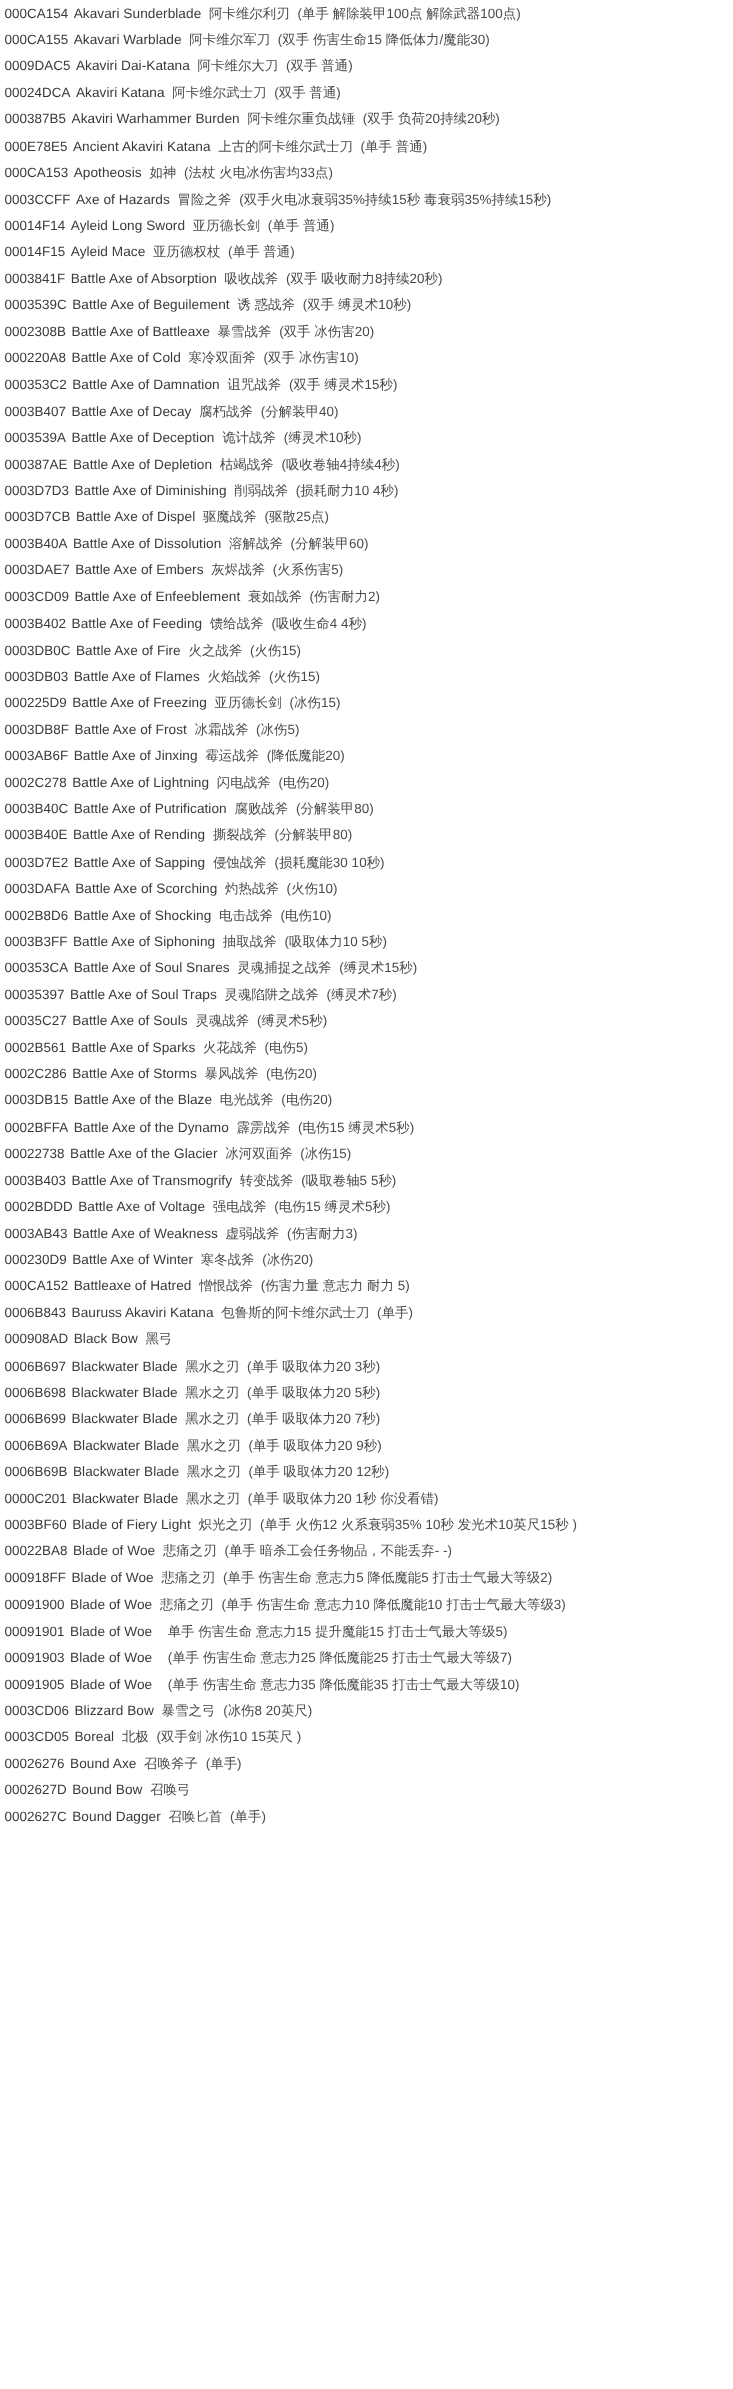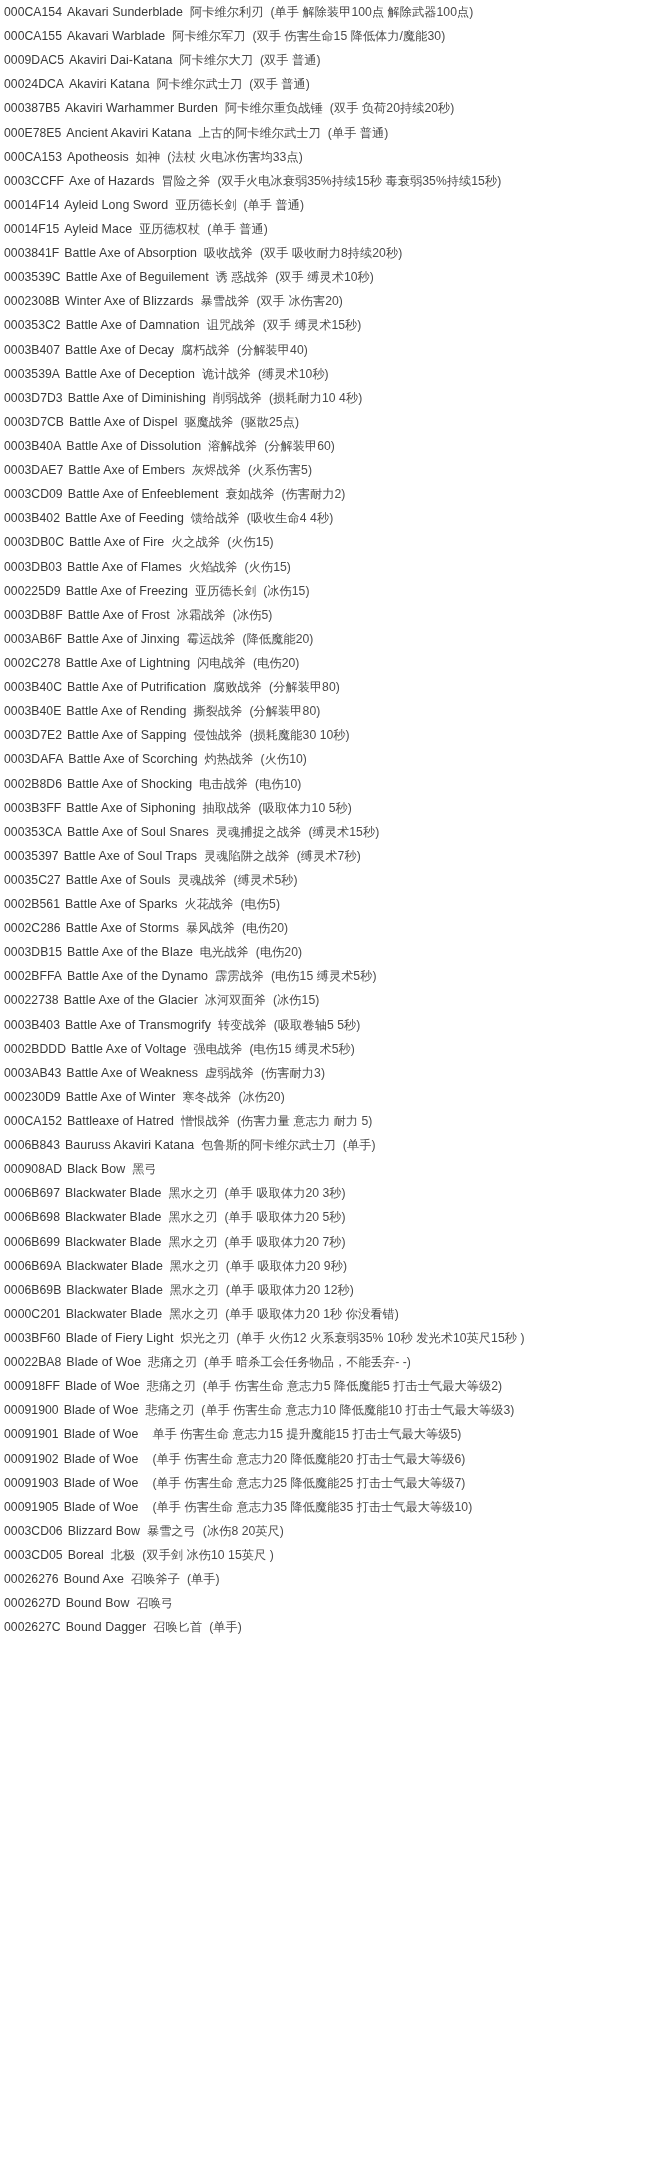--- a/index.html
+++ b/index.html
@@ -57,24 +57,26 @@
     <li class="item-row"><span class="code">0009DAC5</span><span class="sep-a"></span><span class="name-en">Akaviri Dai-Katana</span><span class="sep-b"></span><span class="name-cn">阿卡维尔大刀</span><span class="sep-c"></span><span class="attrs">(双手 普通)</span></li>
     <li class="item-row"><span class="code">00024DCA</span><span class="sep-a"></span><span class="name-en">Akaviri Katana</span><span class="sep-b"></span><span class="name-cn">阿卡维尔武士刀</span><span class="sep-c"></span><span class="attrs">(双手 普通)</span></li>
     <li class="item-row"><span class="code">000387B5</span><span class="sep-a"></span><span class="name-en">Akaviri Warhammer Burden</span><span class="sep-b"></span><span class="name-cn">阿卡维尔重负战锤</span><span class="sep-c"></span><span class="attrs">(双手 负荷20持续20秒)</span></li>
     <li class="item-row"><span class="code">000E78E5</span><span class="sep-a"></span><span class="name-en">Ancient Akaviri Katana</span><span class="sep-b"></span><span class="name-cn">上古的阿卡维尔武士刀</span><span class="sep-c"></span><span class="attrs">(单手 普通)</span></li>
     <li class="item-row"><span class="code">000CA153</span><span class="sep-a"></span><span class="name-en">Apotheosis</span><span class="sep-b"></span><span class="name-cn">如神</span><span class="sep-c"></span><span class="attrs">(法杖 火电冰伤害均33点)</span></li>
     <li class="item-row"><span class="code">0003CCFF</span><span class="sep-a"></span><span class="name-en">Axe of Hazards</span><span class="sep-b"></span><span class="name-cn">冒险之斧</span><span class="sep-c"></span><span class="attrs">(双手火电冰衰弱35%持续15秒 毒衰弱35%持续15秒)</span></li>
     <li class="item-row"><span class="code">00014F14</span><span class="sep-a"></span><span class="name-en">Ayleid Long Sword</span><span class="sep-b"></span><span class="name-cn">亚历德长剑</span><span class="sep-c"></span><span class="attrs">(单手 普通)</span></li>
     <li class="item-row"><span class="code">00014F15</span><span class="sep-a"></span><span class="name-en">Ayleid Mace</span><span class="sep-b"></span><span class="name-cn">亚历德权杖</span><span class="sep-c"></span><span class="attrs">(单手 普通)</span></li>
     <li class="item-row"><span class="code">0003841F</span><span class="sep-a"></span><span class="name-en">Battle Axe of Absorption</span><span class="sep-b"></span><span class="name-cn">吸收战斧</span><span class="sep-c"></span><span class="attrs">(双手 吸收耐力8持续20秒)</span></li>
     <li class="item-row"><span class="code">0003539C</span><span class="sep-a"></span><span class="name-en">Battle Axe of Beguilement</span><span class="sep-b"></span><span class="name-cn">诱 惑战斧</span><span class="sep-c"></span><span class="attrs">(双手 缚灵术10秒)</span></li>
-    <li class="item-row"><span class="code">0002308B</span><span class="sep-a"></span><span class="name-en">Winter Axe of Blizzards</span><span class="sep-b"></span><span class="name-cn">暴雪战斧</span><span class="sep-c"></span><span class="attrs">(双手 冰伤害20)</span></li>
+    <li class="item-row"><span class="code">0002308B</span><span class="sep-a"></span><span class="name-en">Battle Axe of Battleaxe</span><span class="sep-b"></span><span class="name-cn">暴雪战斧</span><span class="sep-c"></span><span class="attrs">(双手 冰伤害20)</span></li>
+    <li class="item-row"><span class="code">000220A8</span><span class="sep-a"></span><span class="name-en">Battle Axe of Cold</span><span class="sep-b"></span><span class="name-cn">寒冷双面斧</span><span class="sep-c"></span><span class="attrs">(双手 冰伤害10)</span></li>
     <li class="item-row"><span class="code">000353C2</span><span class="sep-a"></span><span class="name-en">Battle Axe of Damnation</span><span class="sep-b"></span><span class="name-cn">诅咒战斧</span><span class="sep-c"></span><span class="attrs">(双手 缚灵术15秒)</span></li>
     <li class="item-row"><span class="code">0003B407</span><span class="sep-a"></span><span class="name-en">Battle Axe of Decay</span><span class="sep-b"></span><span class="name-cn">腐朽战斧</span><span class="sep-c"></span><span class="attrs">(分解装甲40)</span></li>
     <li class="item-row"><span class="code">0003539A</span><span class="sep-a"></span><span class="name-en">Battle Axe of Deception</span><span class="sep-b"></span><span class="name-cn">诡计战斧</span><span class="sep-c"></span><span class="attrs">(缚灵术10秒)</span></li>
+    <li class="item-row"><span class="code">000387AE</span><span class="sep-a"></span><span class="name-en">Battle Axe of Depletion</span><span class="sep-b"></span><span class="name-cn">枯竭战斧</span><span class="sep-c"></span><span class="attrs">(吸收卷轴4持续4秒)</span></li>
     <li class="item-row"><span class="code">0003D7D3</span><span class="sep-a"></span><span class="name-en">Battle Axe of Diminishing</span><span class="sep-b"></span><span class="name-cn">削弱战斧</span><span class="sep-c"></span><span class="attrs">(损耗耐力10  4秒)</span></li>
     <li class="item-row"><span class="code">0003D7CB</span><span class="sep-a"></span><span class="name-en">Battle Axe of Dispel</span><span class="sep-b"></span><span class="name-cn">驱魔战斧</span><span class="sep-c"></span><span class="attrs">(驱散25点)</span></li>
     <li class="item-row"><span class="code">0003B40A</span><span class="sep-a"></span><span class="name-en">Battle Axe of Dissolution</span><span class="sep-b"></span><span class="name-cn">溶解战斧</span><span class="sep-c"></span><span class="attrs">(分解装甲60)</span></li>
     <li class="item-row"><span class="code">0003DAE7</span><span class="sep-a"></span><span class="name-en">Battle Axe of Embers</span><span class="sep-b"></span><span class="name-cn">灰烬战斧</span><span class="sep-c"></span><span class="attrs">(火系伤害5)</span></li>
     <li class="item-row"><span class="code">0003CD09</span><span class="sep-a"></span><span class="name-en">Battle Axe of Enfeeblement</span><span class="sep-b"></span><span class="name-cn">衰如战斧</span><span class="sep-c"></span><span class="attrs">(伤害耐力2)</span></li>
     <li class="item-row"><span class="code">0003B402</span><span class="sep-a"></span><span class="name-en">Battle Axe of Feeding</span><span class="sep-b"></span><span class="name-cn">馈给战斧</span><span class="sep-c"></span><span class="attrs">(吸收生命4   4秒)</span></li>
     <li class="item-row"><span class="code">0003DB0C</span><span class="sep-a"></span><span class="name-en">Battle Axe of Fire</span><span class="sep-b"></span><span class="name-cn">火之战斧</span><span class="sep-c"></span><span class="attrs">(火伤15)</span></li>
     <li class="item-row"><span class="code">0003DB03</span><span class="sep-a"></span><span class="name-en">Battle Axe of Flames</span><span class="sep-b"></span><span class="name-cn">火焰战斧</span><span class="sep-c"></span><span class="attrs">(火伤15)</span></li>
     <li class="item-row"><span class="code">000225D9</span><span class="sep-a"></span><span class="name-en">Battle Axe of Freezing</span><span class="sep-b"></span><span class="name-cn">亚历德长剑</span><span class="sep-c"></span><span class="attrs">(冰伤15)</span></li>
     <li class="item-row"><span class="code">0003DB8F</span><span class="sep-a"></span><span class="name-en">Battle Axe of Frost</span><span class="sep-b"></span><span class="name-cn">冰霜战斧</span><span class="sep-c"></span><span class="attrs">(冰伤5)</span></li>
@@ -105,21 +107,20 @@
     <li class="item-row"><span class="code">0006B698</span><span class="sep-a"></span><span class="name-en">Blackwater Blade</span><span class="sep-b"></span><span class="name-cn">黑水之刃</span><span class="sep-c"></span><span class="attrs">(单手 吸取体力20  5秒)</span></li>
     <li class="item-row"><span class="code">0006B699</span><span class="sep-a"></span><span class="name-en">Blackwater Blade</span><span class="sep-b"></span><span class="name-cn">黑水之刃</span><span class="sep-c"></span><span class="attrs">(单手 吸取体力20  7秒)</span></li>
     <li class="item-row"><span class="code">0006B69A</span><span class="sep-a"></span><span class="name-en">Blackwater Blade</span><span class="sep-b"></span><span class="name-cn">黑水之刃</span><span class="sep-c"></span><span class="attrs">(单手 吸取体力20   9秒)</span></li>
     <li class="item-row"><span class="code">0006B69B</span><span class="sep-a"></span><span class="name-en">Blackwater Blade</span><span class="sep-b"></span><span class="name-cn">黑水之刃</span><span class="sep-c"></span><span class="attrs">(单手 吸取体力20   12秒)</span></li>
     <li class="item-row"><span class="code">0000C201</span><span class="sep-a"></span><span class="name-en">Blackwater Blade</span><span class="sep-b"></span><span class="name-cn">黑水之刃</span><span class="sep-c"></span><span class="attrs">(单手 吸取体力20  1秒 你没看错)</span></li>
     <li class="item-row"><span class="code">0003BF60</span><span class="sep-a"></span><span class="name-en">Blade of Fiery Light</span><span class="sep-b"></span><span class="name-cn">炽光之刃</span><span class="sep-c"></span><span class="attrs">(单手 火伤12 火系衰弱35% 10秒  发光术10英尺15秒 )</span></li>
     <li class="item-row"><span class="code">00022BA8</span><span class="sep-a"></span><span class="name-en">Blade of Woe</span><span class="sep-b"></span><span class="name-cn">悲痛之刃</span><span class="sep-c"></span><span class="attrs">(单手 暗杀工会任务物品，不能丢弃- -)</span></li>
     <li class="item-row"><span class="code">000918FF</span><span class="sep-a"></span><span class="name-en">Blade of Woe</span><span class="sep-b"></span><span class="name-cn">悲痛之刃</span><span class="sep-c"></span><span class="attrs">(单手 伤害生命 意志力5  降低魔能5 打击士气最大等级2)</span></li>
     <li class="item-row"><span class="code">00091900</span><span class="sep-a"></span><span class="name-en">Blade of Woe</span><span class="sep-b"></span><span class="name-cn">悲痛之刃</span><span class="sep-c"></span><span class="attrs">(单手 伤害生命 意志力10 降低魔能10 打击士气最大等级3)</span></li>
     <li class="item-row"><span class="code">00091901</span><span class="sep-a"></span><span class="name-en">Blade of Woe</span><span class="sep-b"></span><span class="name-cn"></span><span class="sep-c"></span><span class="attrs">单手 伤害生命 意志力15 提升魔能15 打击士气最大等级5)</span></li>
-    <li class="item-row"><span class="code">00091902</span><span class="sep-a"></span><span class="name-en">Blade of Woe</span><span class="sep-b"></span><span class="name-cn"></span><span class="sep-c"></span><span class="attrs">(单手 伤害生命 意志力20 降低魔能20  打击士气最大等级6)</span></li>
     <li class="item-row"><span class="code">00091903</span><span class="sep-a"></span><span class="name-en">Blade of Woe</span><span class="sep-b"></span><span class="name-cn"></span><span class="sep-c"></span><span class="attrs">(单手 伤害生命 意志力25 降低魔能25 打击士气最大等级7)</span></li>
     <li class="item-row"><span class="code">00091905</span><span class="sep-a"></span><span class="name-en">Blade of Woe</span><span class="sep-b"></span><span class="name-cn"></span><span class="sep-c"></span><span class="attrs">(单手 伤害生命 意志力35 降低魔能35  打击士气最大等级10)</span></li>
     <li class="item-row"><span class="code">0003CD06</span><span class="sep-a"></span><span class="name-en">Blizzard Bow</span><span class="sep-b"></span><span class="name-cn">暴雪之弓</span><span class="sep-c"></span><span class="attrs">(冰伤8  20英尺)</span></li>
     <li class="item-row"><span class="code">0003CD05</span><span class="sep-a"></span><span class="name-en">Boreal</span><span class="sep-b"></span><span class="name-cn">北极</span><span class="sep-c"></span><span class="attrs">(双手剑 冰伤10  15英尺 )</span></li>
     <li class="item-row"><span class="code">00026276</span><span class="sep-a"></span><span class="name-en">Bound Axe</span><span class="sep-b"></span><span class="name-cn">召唤斧子</span><span class="sep-c"></span><span class="attrs">(单手)</span></li>
     <li class="item-row"><span class="code">0002627D</span><span class="sep-a"></span><span class="name-en">Bound Bow</span><span class="sep-b"></span><span class="name-cn">召唤弓</span><span class="sep-c"></span><span class="attrs"></span></li>
     <li class="item-row"><span class="code">0002627C</span><span class="sep-a"></span><span class="name-en">Bound Dagger</span><span class="sep-b"></span><span class="name-cn">召唤匕首</span><span class="sep-c"></span><span class="attrs">(单手)</span></li>
   </ul>
 
 </body></html>

